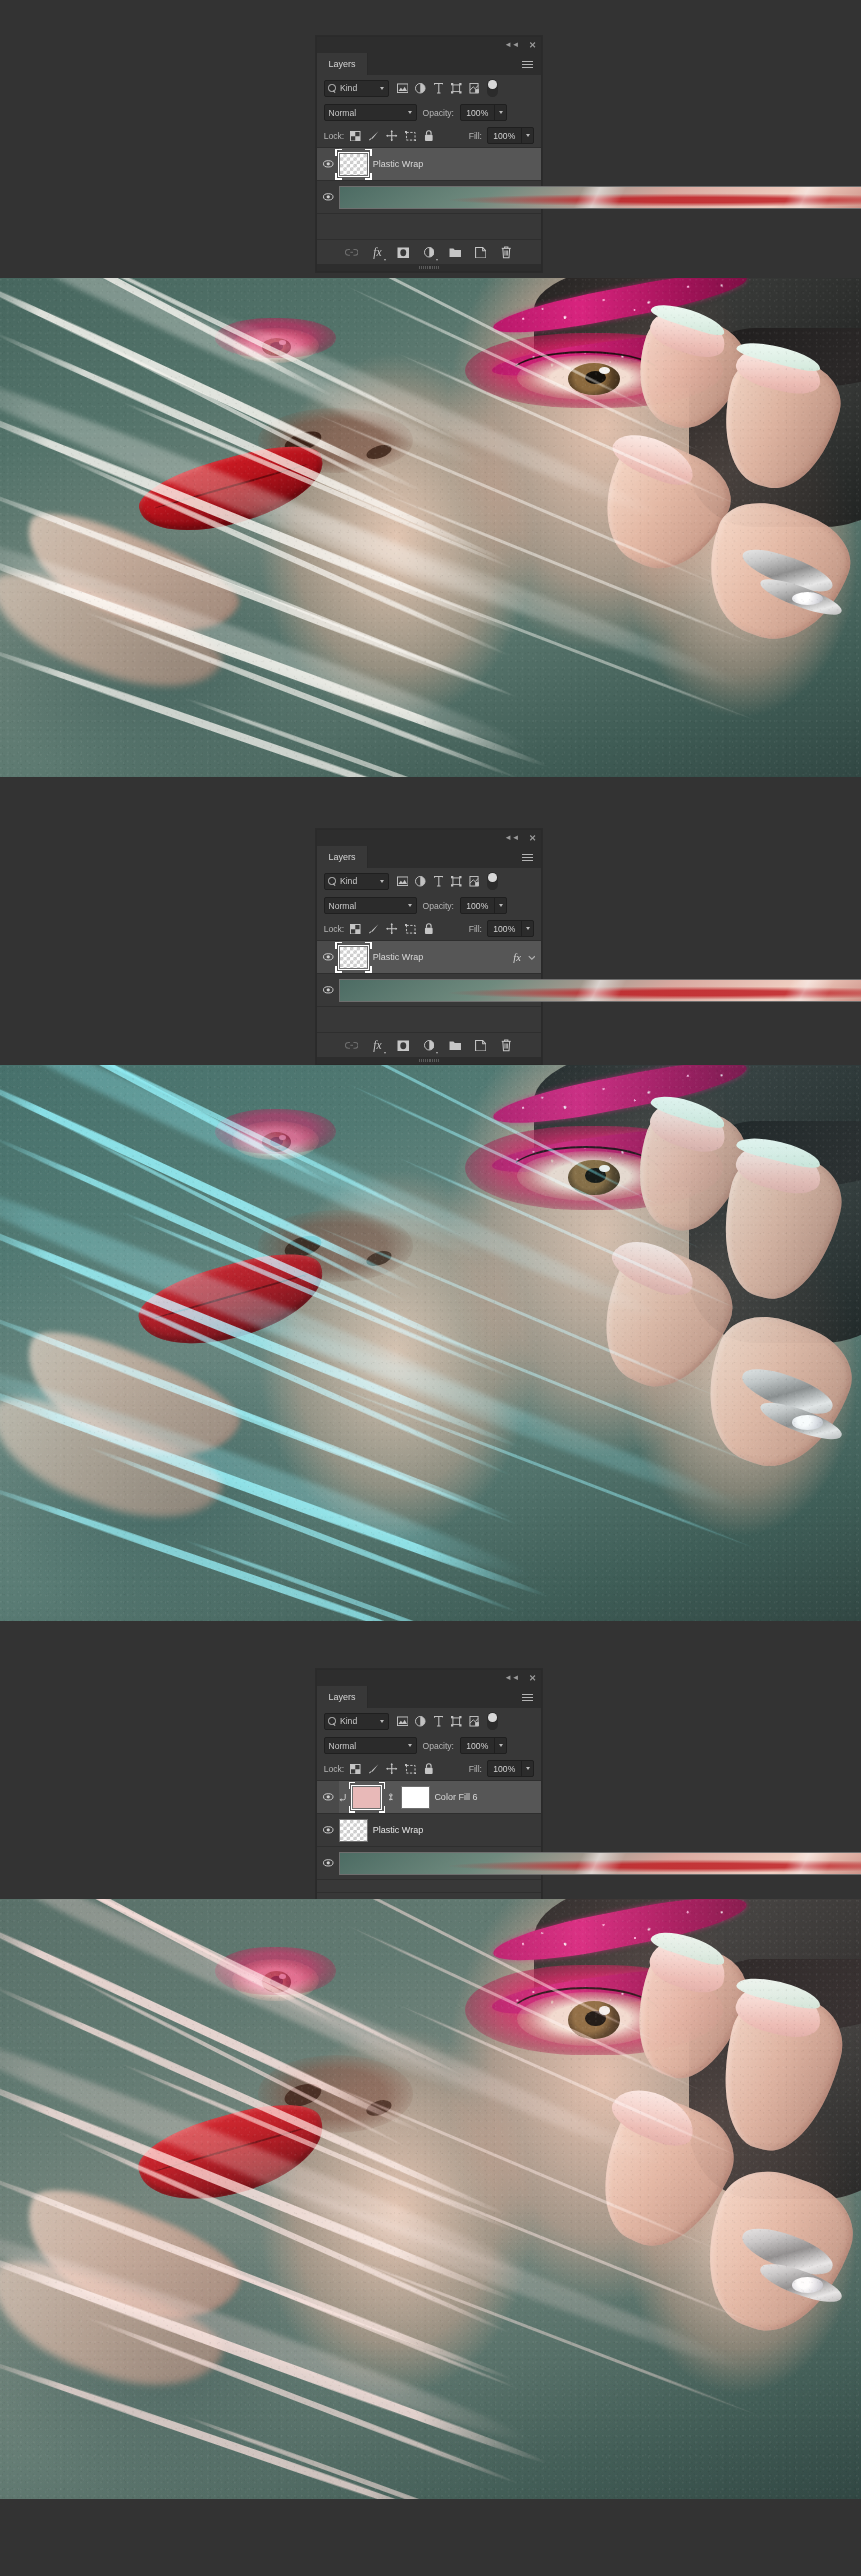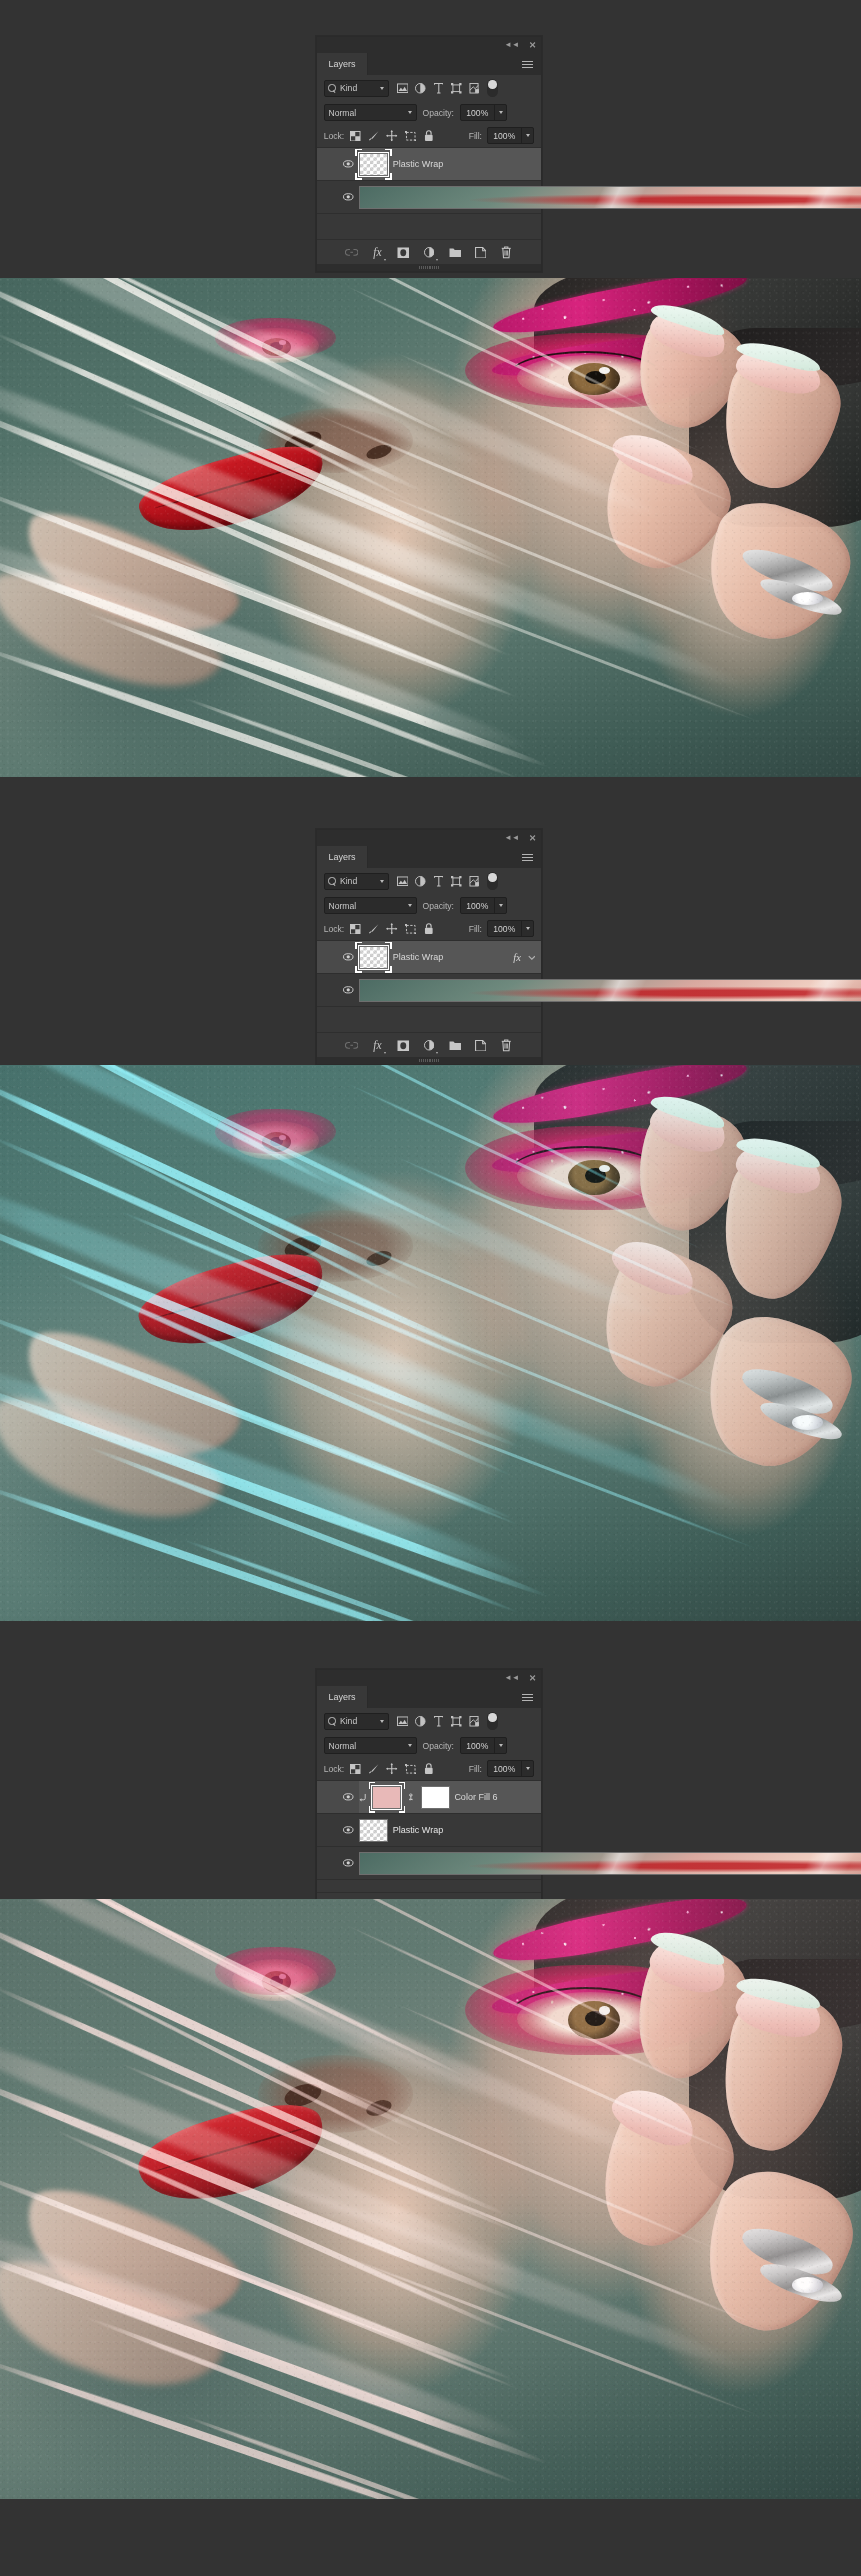--- a/index.html
+++ b/index.html
@@ -171,21 +171,21 @@
   .lico {
     width: 13.4px; height: 13.4px; display: flex; align-items: center;
     justify-content: center; cursor: pointer; color: #c6c6c6;
   }
   .spacer { flex: 1; }
 
   
   .layer-list { background: #383838; border-top: 1px solid #2e2e2e; }
   .layer-row {
     height: 33px; display: flex; align-items: center;
-    border-bottom: 1px solid #2e2e2e; padding-left: 21px; position: relative;
+    border-bottom: 1px solid #2e2e2e; padding-left: 1px; position: relative;
     cursor: pointer;
   }
   .layer-row.selected { background: #4a4a4a; }
   .layer-row.selected .row-inner { background: #565656; }
 
   .eye {
     width: 21px; display: flex; align-items: center; justify-content: center;
     flex: none; cursor: pointer;
   }
   .row-inner {

